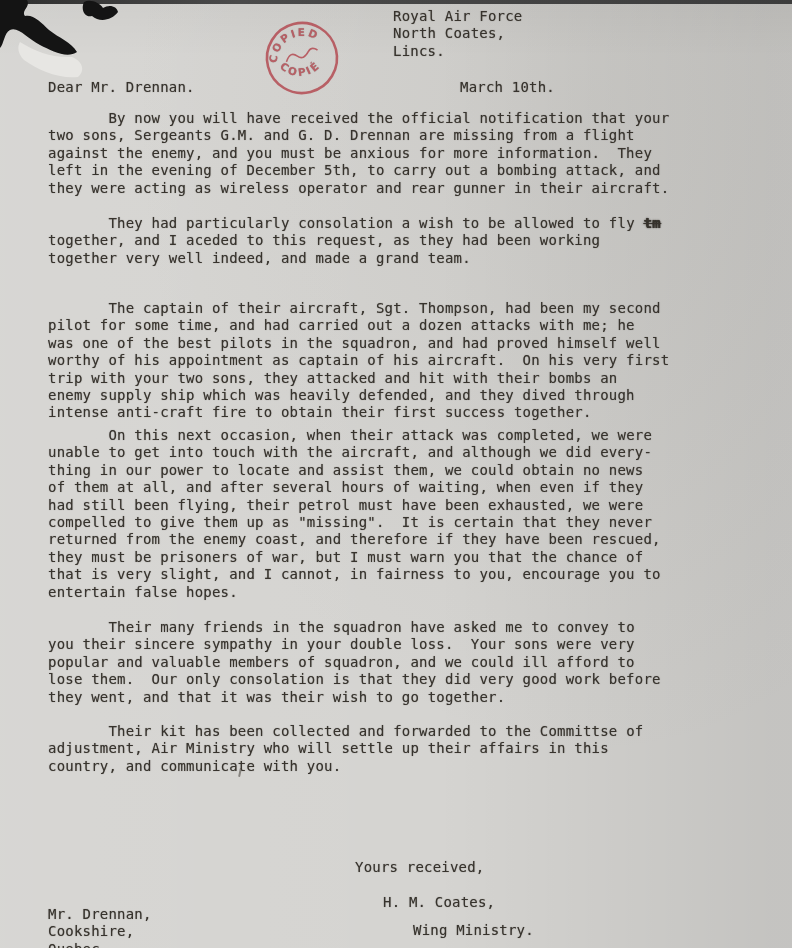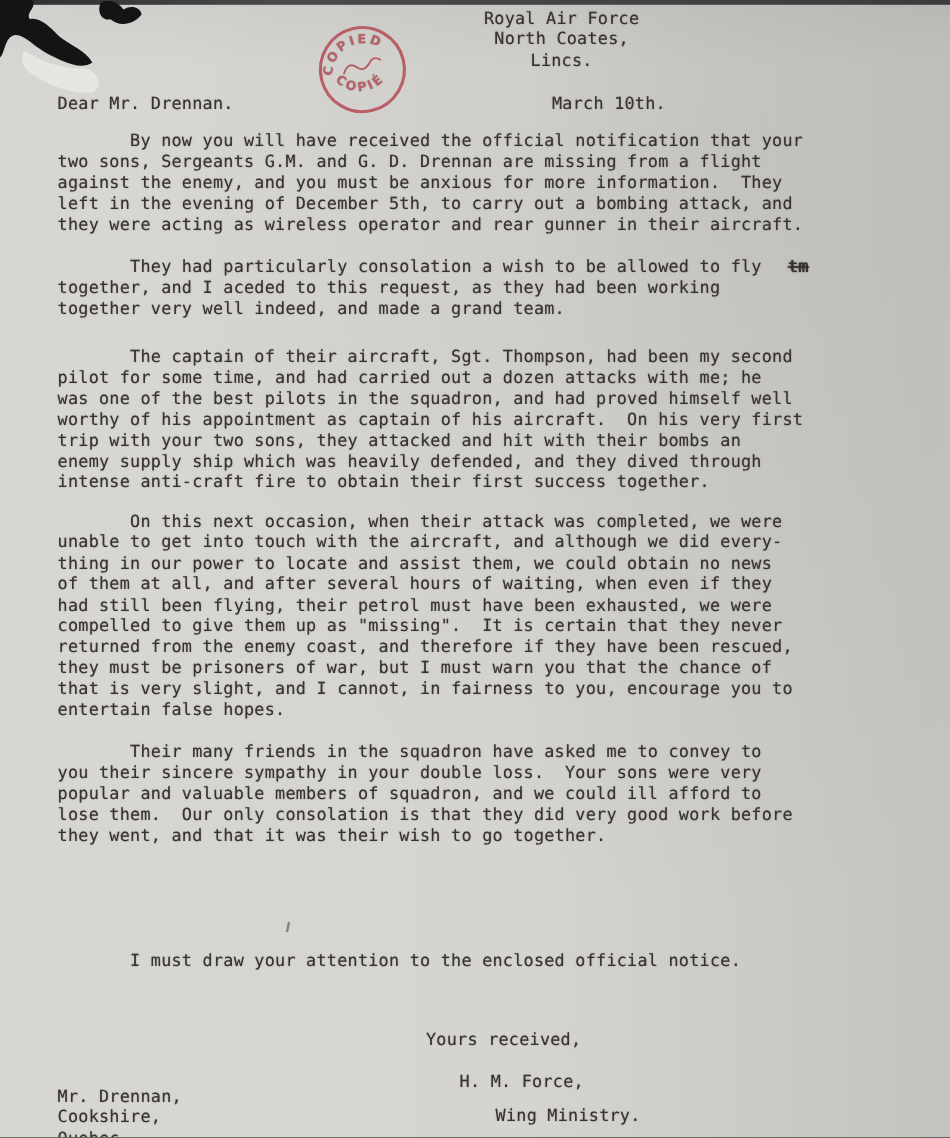--- a/index.html
+++ b/index.html
@@ -18,26 +18,25 @@
     letter-spacing:0.2px;
     color:#37332d;
     text-shadow:0 0 1px rgba(55,51,45,0.55);
   }
   .abs{position:absolute;}
   .para{white-space:pre-wrap;width:660px;}
   .top-strip{
     position:absolute;left:0;top:0;width:792px;height:4px;
     background:linear-gradient(90deg,#2e2e2e,#4a4a4a 30%,#3c3c3c);
   }
-  .letterhead{text-align:center;width:150px;white-space:pre-wrap;}
+  .letterhead{text-align:left;width:150px;white-space:pre-wrap;}
   .overstrike{
-    font-weight:normal;
+    font-weight:bold;
     text-decoration:line-through;
     text-shadow:0 0 1.6px rgba(40,36,30,0.9), 0.6px 0 0 rgba(40,36,30,0.8);
-    margin-left:13px;
   }
   .stray-mark{
     position:absolute;left:239px;top:768px;width:2px;height:9px;
     background:rgba(70,64,58,0.55);transform:rotate(12deg);border-radius:1px;
   }
   .recipient{white-space:pre-wrap;}
   svg text{font-family:"DejaVu Sans","Liberation Sans",sans-serif;font-weight:bold;}
 </style>
 </head>
 <body>
@@ -80,21 +79,21 @@
   <div class="abs para" style="left:48px;top:110px">       By now you will have received the official notification that your
 two sons, Sergeants G.M. and G. D. Drennan are missing from a flight
 against the enemy, and you must be anxious for more information.  They
 left in the evening of December 5th, to carry out a bombing attack, and
 they were acting as wireless operator and rear gunner in their aircraft.</div>
 
   <div class="abs para" style="left:48px;top:215px"><span>       They had particularly consolation a wish to be allowed to fly </span><span class="overstrike">tm</span><span>
 together, and I aceded to this request, as they had been working
 together very well indeed, and made a grand team.</span></div>
 
-  <div class="abs para" style="left:48px;top:290px">       The captain of their aircraft, Sgt. Thompson, had been my second
+  <div class="abs para" style="left:48px;top:300px">       The captain of their aircraft, Sgt. Thompson, had been my second
 pilot for some time, and had carried out a dozen attacks with me; he
 was one of the best pilots in the squadron, and had proved himself well
 worthy of his appointment as captain of his aircraft.  On his very first
 trip with your two sons, they attacked and hit with their bombs an
 enemy supply ship which was heavily defended, and they dived through
 intense anti-craft fire to obtain their first success together.</div>
 
   <div class="abs para" style="left:48px;top:427px">       On this next occasion, when their attack was completed, we were
 unable to get into touch with the aircraft, and although we did every-
 thing in our power to locate and assist them, we could obtain no news
@@ -105,29 +104,31 @@
 they must be prisoners of war, but I must warn you that the chance of
 that is very slight, and I cannot, in fairness to you, encourage you to
 entertain false hopes.</div>
 
   <div class="abs para" style="left:48px;top:619px">       Their many friends in the squadron have asked me to convey to
 you their sincere sympathy in your double loss.  Your sons were very
 popular and valuable members of squadron, and we could ill afford to
 lose them.  Our only consolation is that they did very good work before
 they went, and that it was their wish to go together.</div>
 
+  <div class="abs para" style="left:48px;top:723px">       Their kit has been collected and forwarded to the Committse of
+adjustment, Air Ministry who will settle up their affairs in this
+country, and communicate with you.</div>
 
   <div class="stray-mark"></div>
 
-  <div class="abs para" style="left:48px;top:793px">       I must draw your attention to the enclosed official notice.</div>
 
 
   <div class="abs" style="left:355px;top:859px">Yours received,</div>
 
-  <div class="abs" style="left:383px;top:894px">H. M. Force,</div>
+  <div class="abs" style="left:383px;top:894px">H. M. Coates,</div>
 
   <div class="abs" style="left:413px;top:922px">Wing Ministry.</div>
 
   <div class="abs recipient" style="left:48px;top:906px">Mr. Drennan,
 Cookshire,
 Quebec.</div>
 
 </div>
 
 </body></html>

